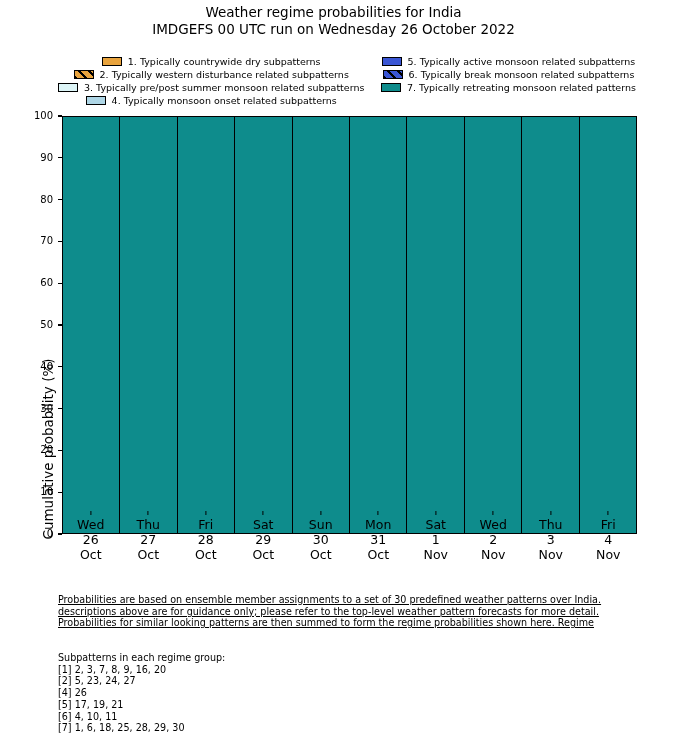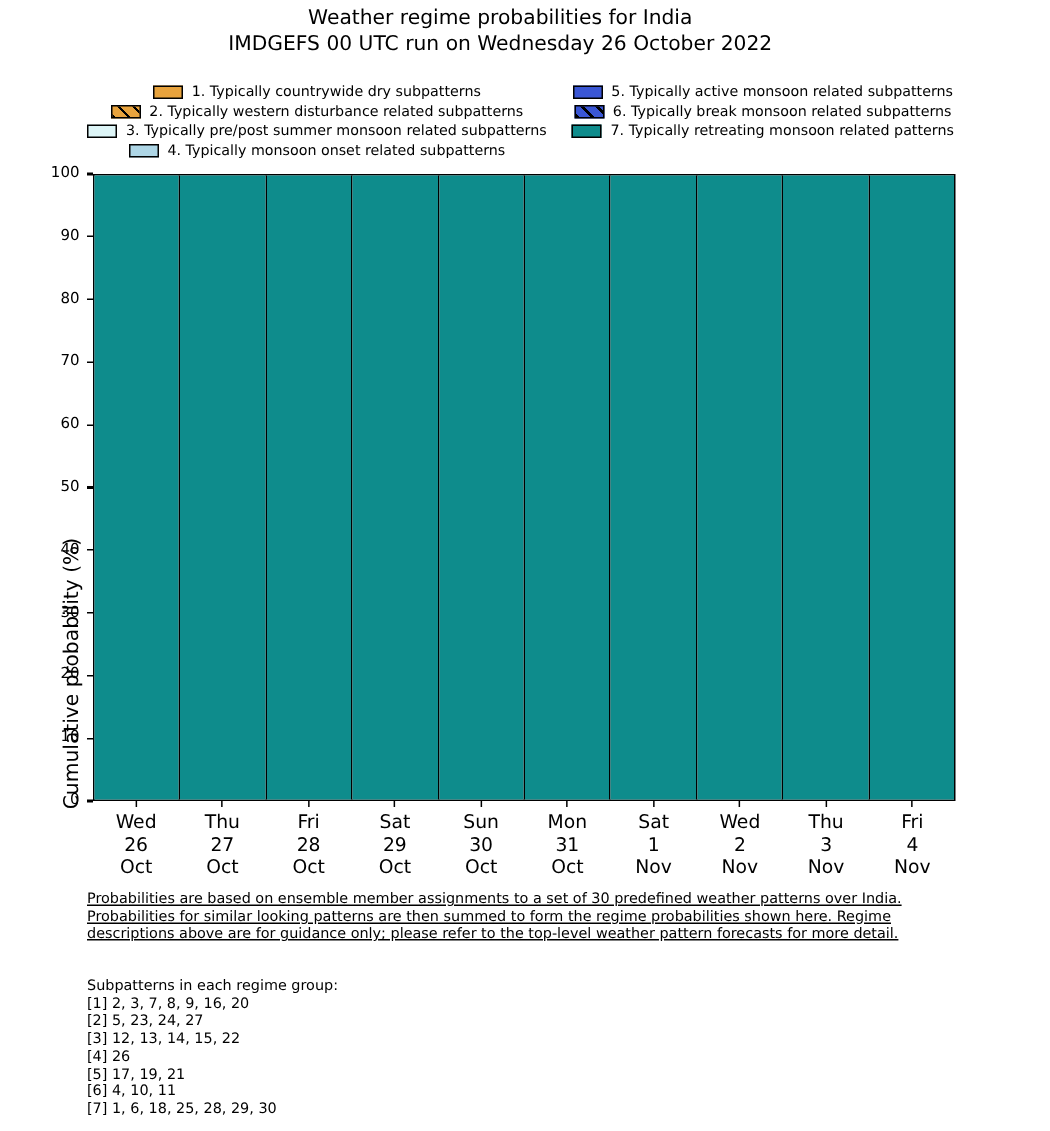--- a/index.html
+++ b/index.html
@@ -135,21 +135,21 @@
     text-align: center;
     transform: rotate(-90deg);
     font-size: 13.5px;
     color: #000;
   }
 
   
   #x-axis {
     position: absolute;
     left: 62px;
-    top: 534px;
+    top: 511px;
     width: 575px;
     height: 56px;
     display: flex;
   }
   .xcat {
     flex: 1 1 0;
     text-align: center;
     position: relative;
     padding-top: 6px;
   }
@@ -382,26 +382,25 @@
     <div class="xcat">
       <span class="xmark"></span>
       <div class="xl">Fri</div>
       <div class="xl">4</div>
       <div class="xl">Nov</div>
     </div>
   </div>
 
 <div id="footnote">
   <div class="fline">Probabilities are based on ensemble member assignments to a set of 30 predefined weather patterns over India.</div>
+  <div class="fline">descriptions above are for guidance only; please refer to the top-level weather pattern forecasts for more detail.</div>
   <div class="fline">Probabilities for similar looking patterns are then summed to form the regime probabilities shown here. Regime</div>
-  <div class="fline">descriptions above are for guidance only; please refer to the top-level weather pattern forecasts for more detail.</div>
 </div>
 
 <div id="subpatterns">
   <div class="sline">Subpatterns in each regime group:</div>
 <div class="sline">[1] 2, 3, 7, 8, 9, 16, 20</div>
     <div class="sline">[2] 5, 23, 24, 27</div>
-    <div class="sline">[3] 12, 13, 14, 15, 22</div>
     <div class="sline">[4] 26</div>
     <div class="sline">[5] 17, 19, 21</div>
     <div class="sline">[6] 4, 10, 11</div>
     <div class="sline">[7] 1, 6, 18, 25, 28, 29, 30</div>
   </div>
 
 </body></html>

